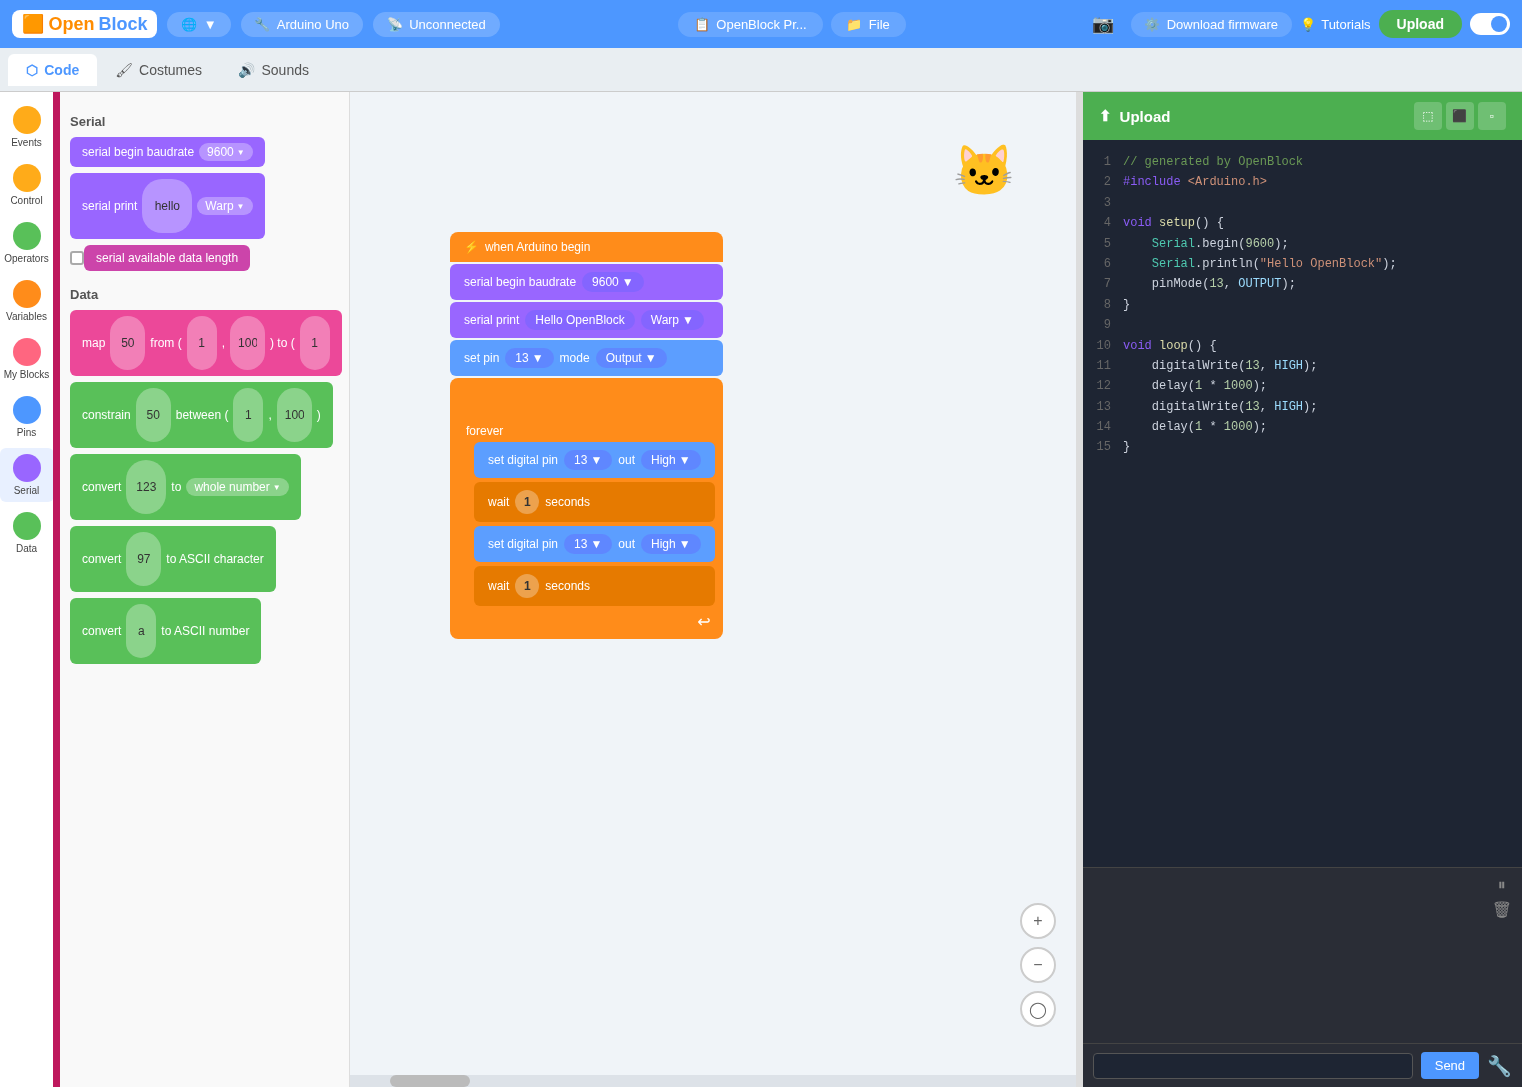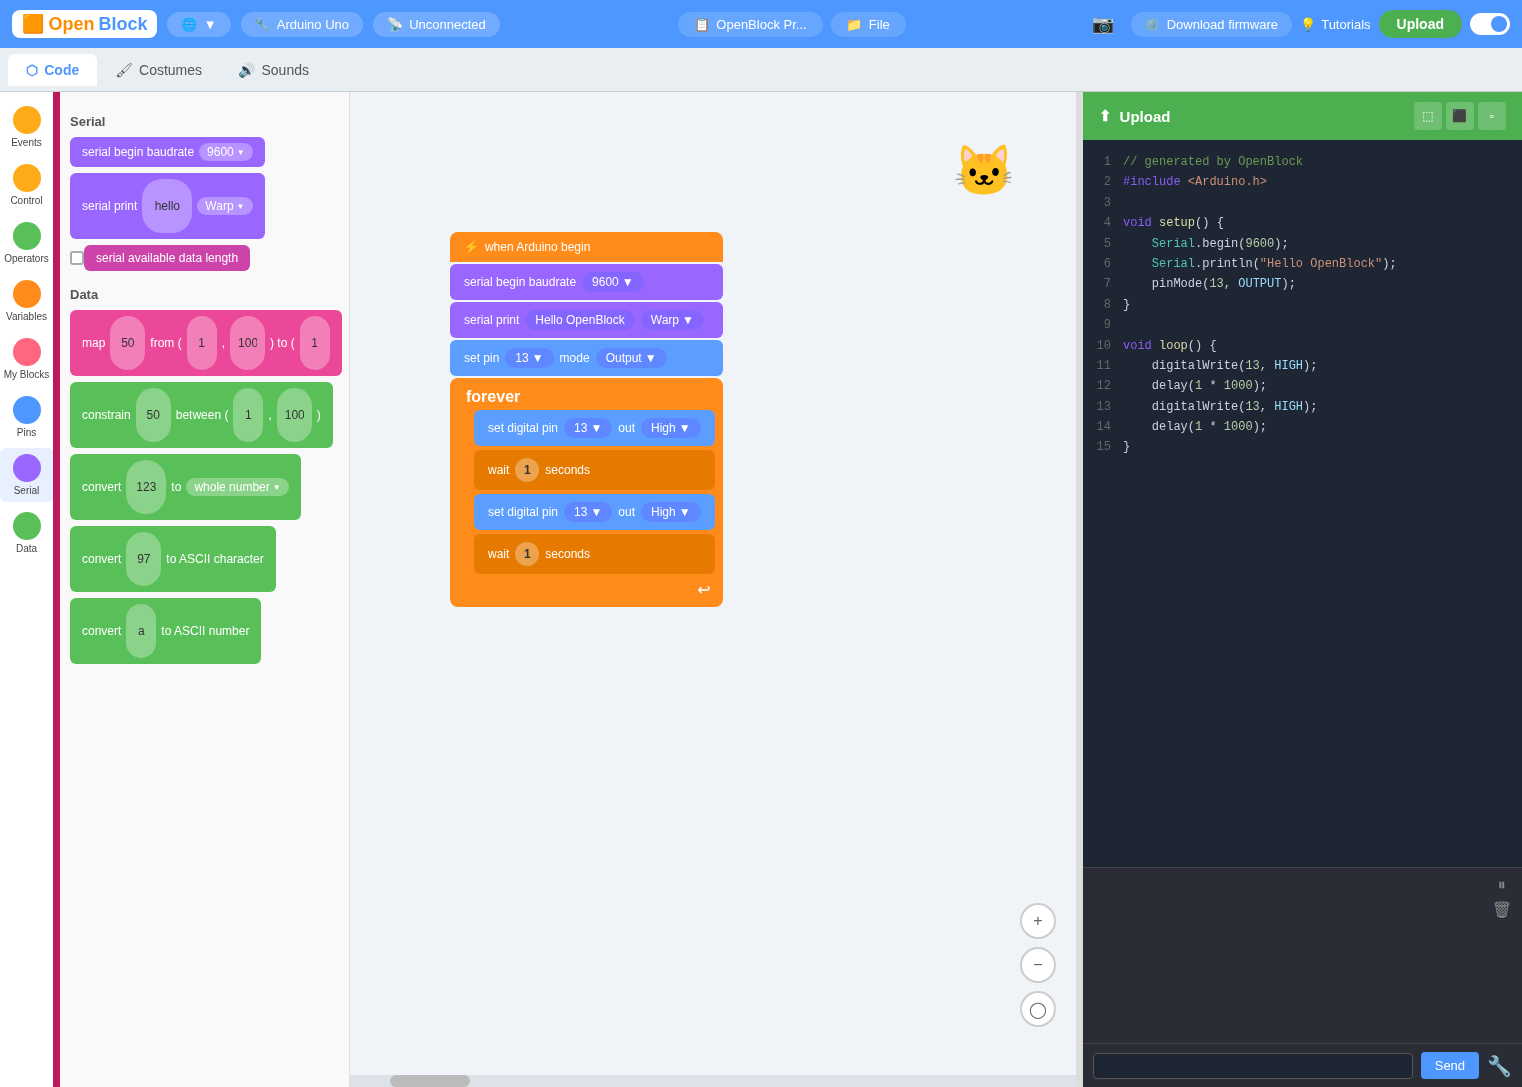--- a/index.html
+++ b/index.html
@@ -298,23 +298,24 @@
       gap: 3px;
     }
     .forever-wrap {
       background: #ff8c1a;
       border-radius: 8px;
       padding: 6px 8px 6px 8px;
       margin-top: 2px;
     }
     .forever-label {
       color: white;
-      font-size: 16px;
-      font-weight: bold;
+      font-size: 12px;
+      font-weight: normal;
       padding: 4px 8px;
+      margin-top: 36px;
     }
     .forever-inner {
       margin-left: 16px;
       display: flex;
       flex-direction: column;
       gap: 2px;
     }
     .forever-bottom {
       display: flex;
       justify-content: flex-end;

